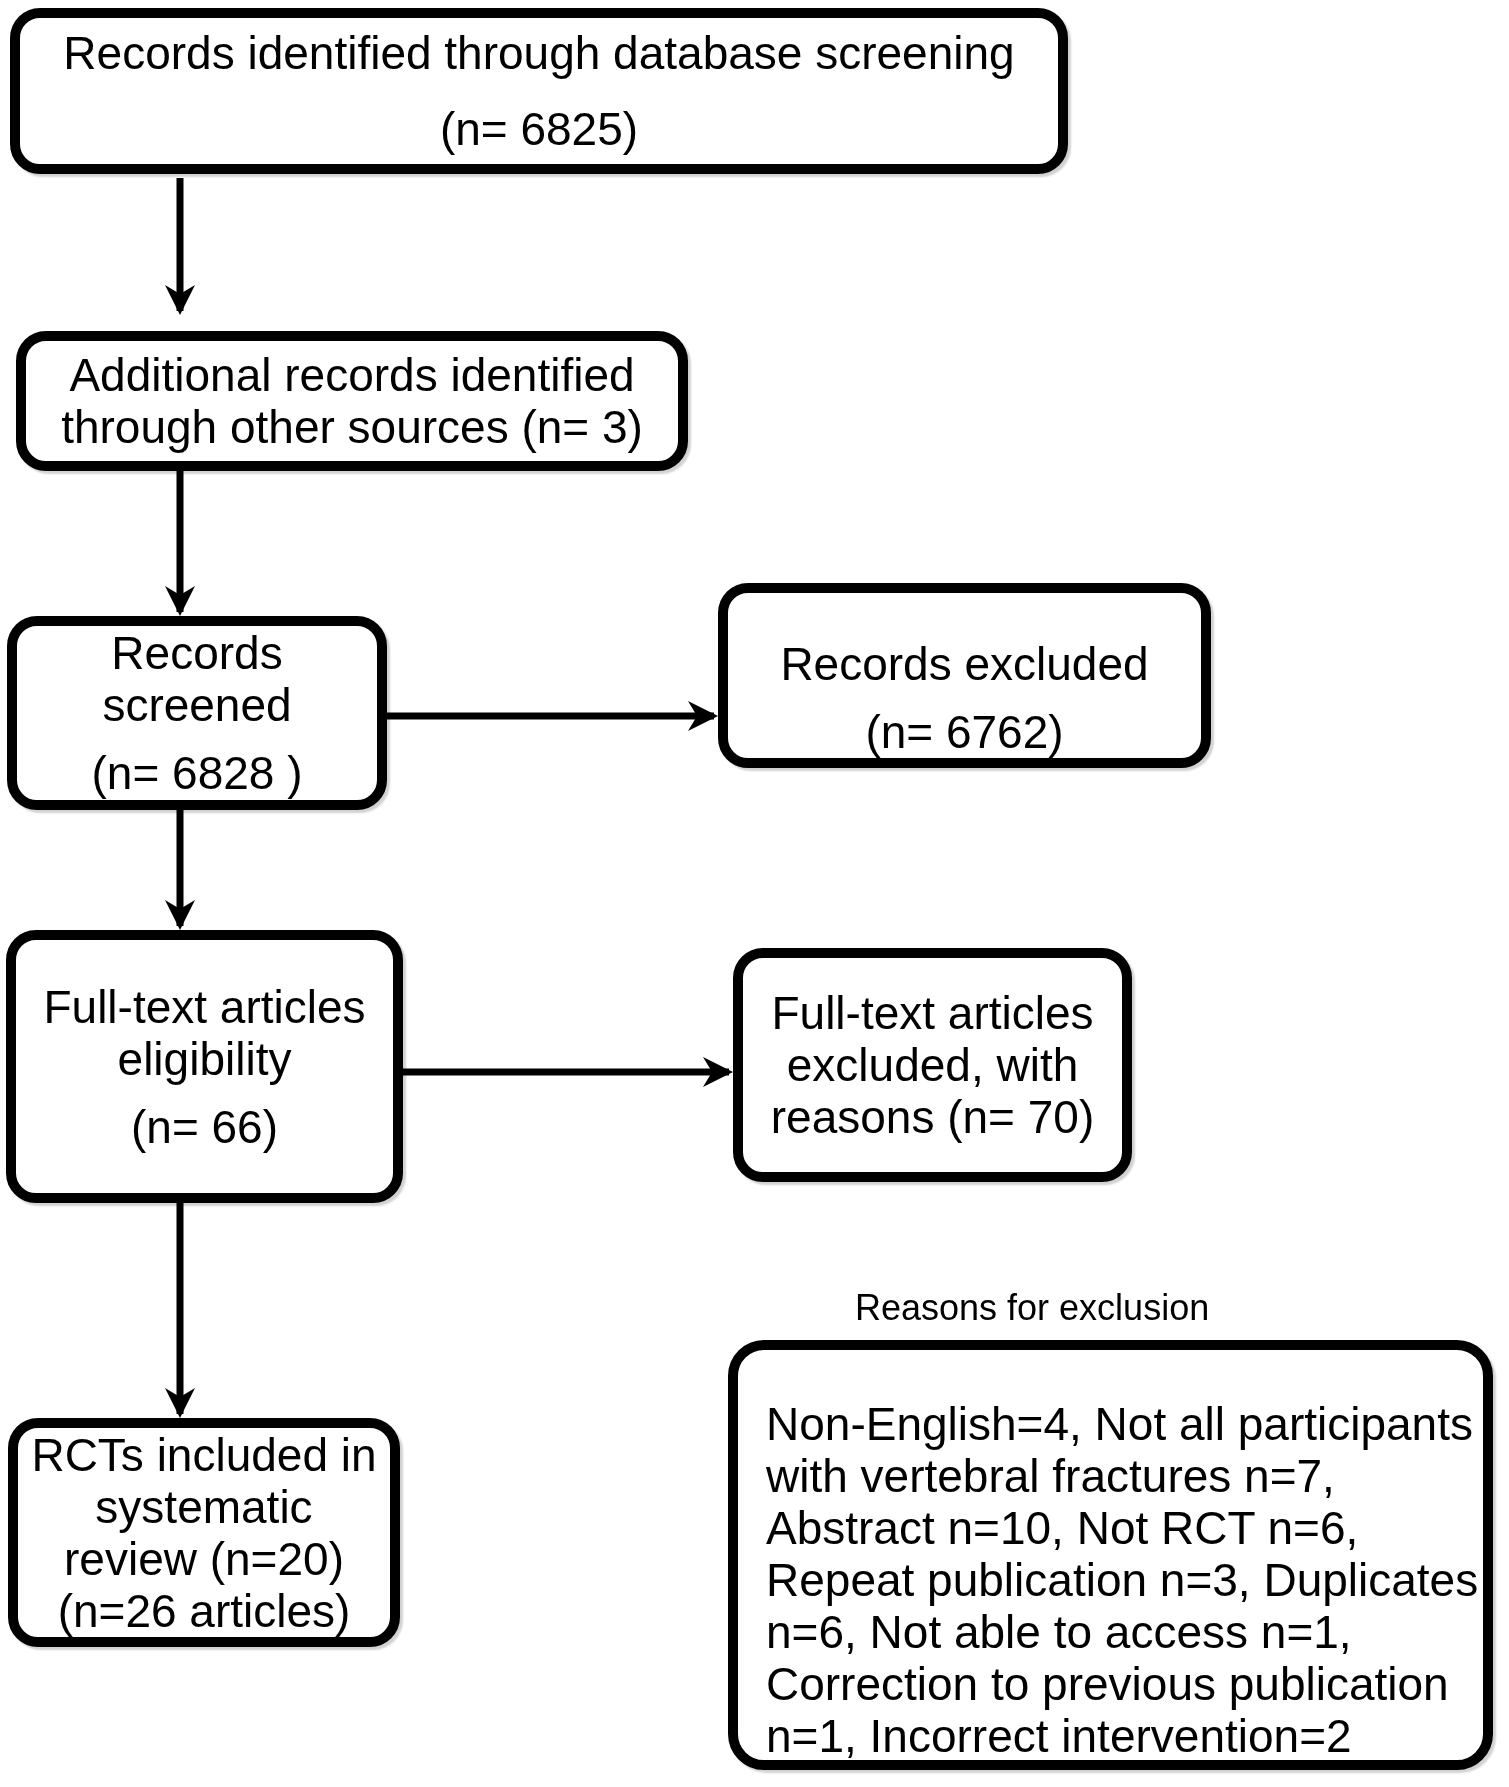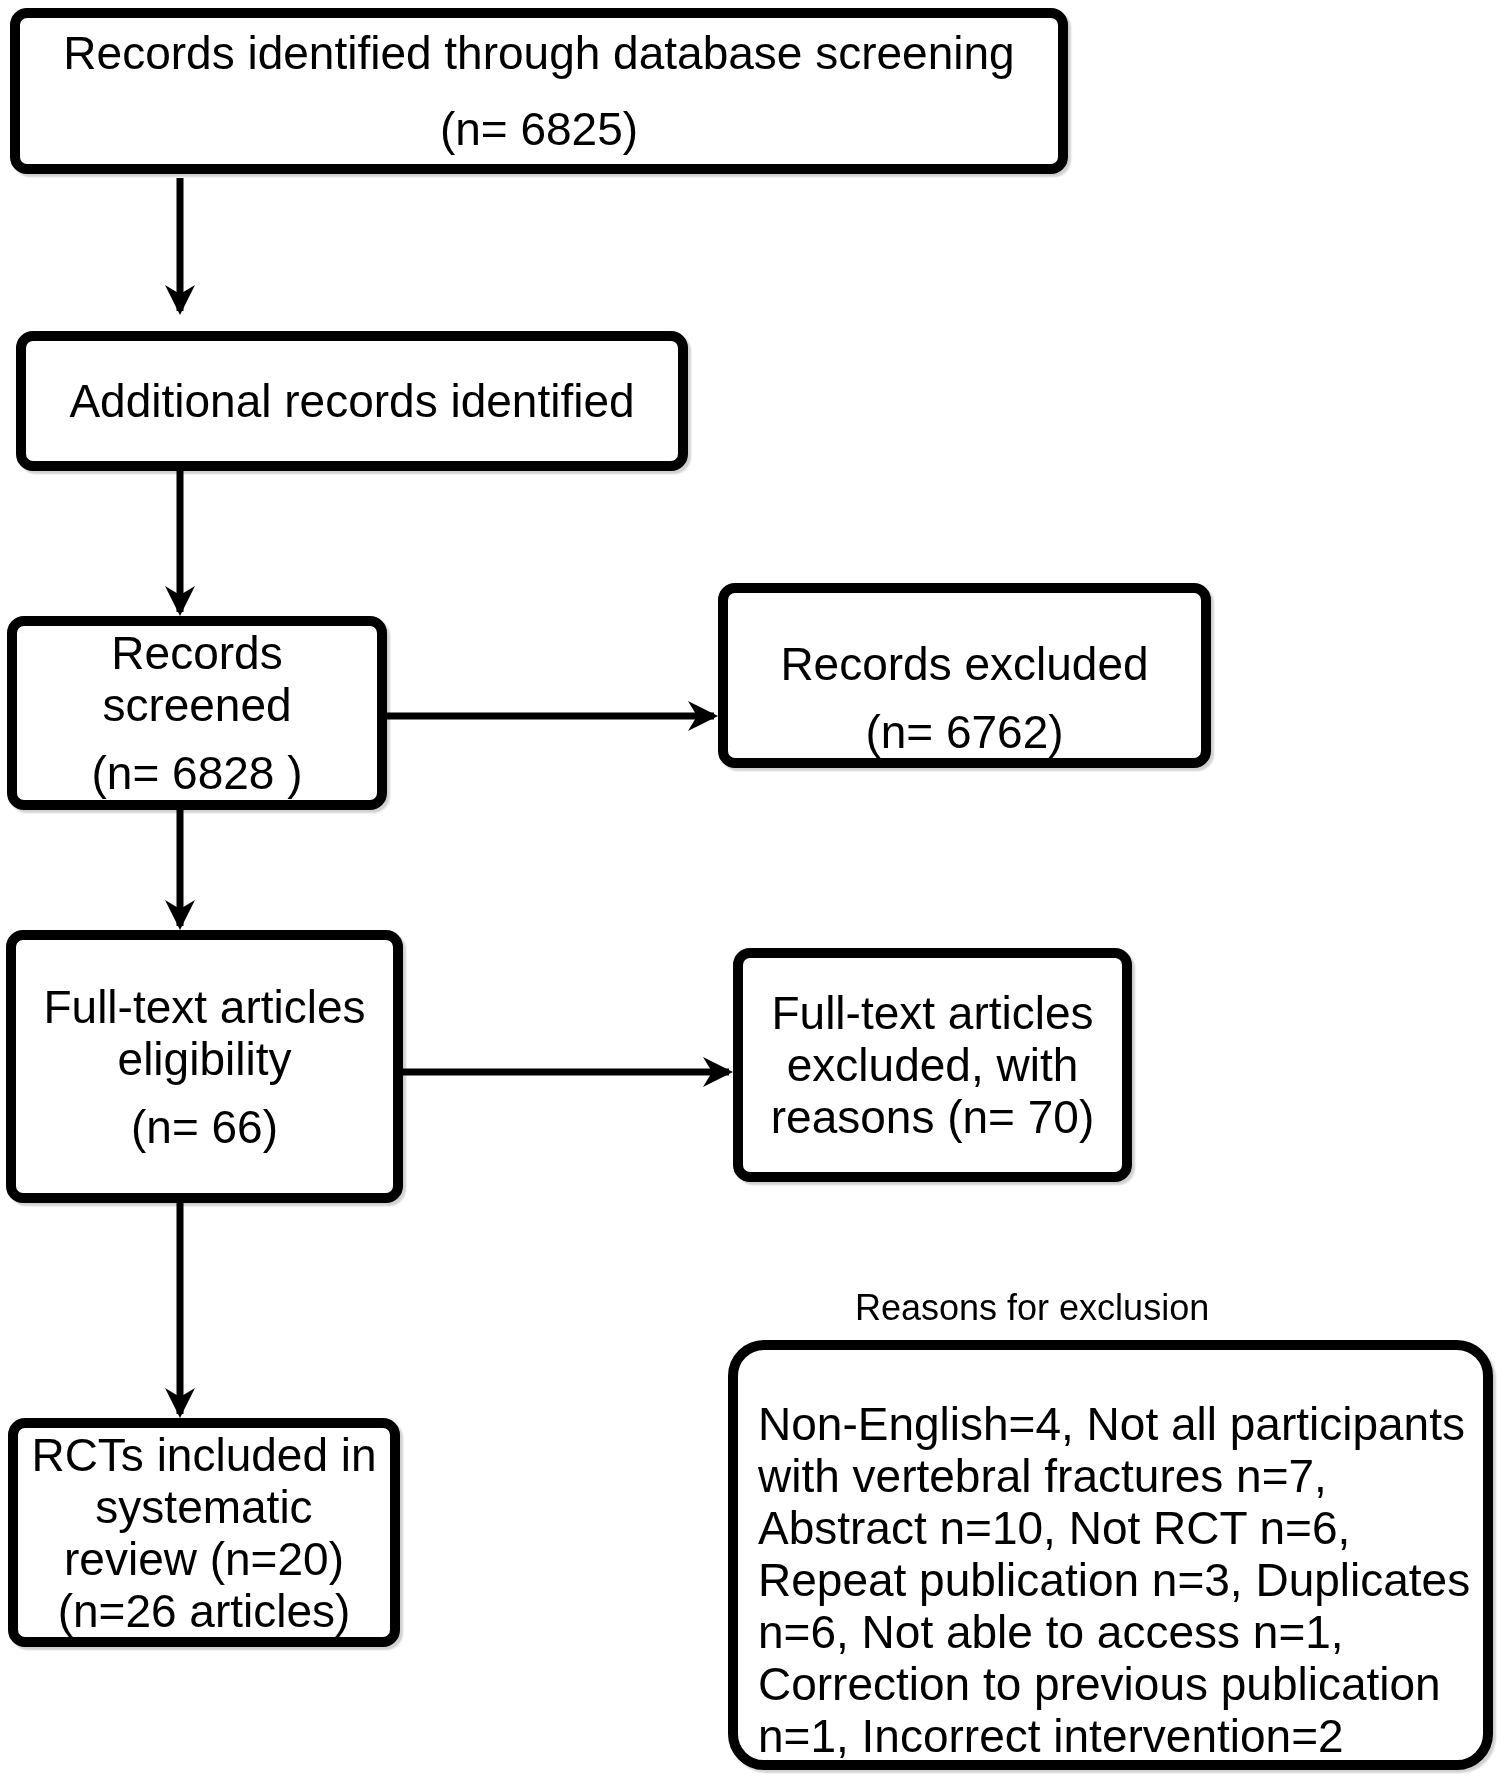--- a/index.html
+++ b/index.html
@@ -19,21 +19,21 @@
   .arrows {
     position: absolute;
     left: 0;
     top: 0;
     pointer-events: none;
   }
   .box {
     position: absolute;
     box-sizing: border-box;
     border: 10px solid #000000;
-    border-radius: 17px;
+    border-radius: 30px;
     background: #ffffff;
     box-shadow: 3px 3px 2px rgba(0,0,0,0.18);
     display: flex;
     flex-direction: column;
     justify-content: center;
     align-items: center;
     text-align: center;
     font-size: 46px;
     line-height: 52px;
   }
@@ -44,21 +44,21 @@
     margin-top: 16px;
   }
   .gap-sm {
     margin-top: 24px;
   }
   #box-reasons {
     border-radius: 36px;
     justify-content: flex-start;
     align-items: flex-start;
     text-align: left;
-    padding: 48px 8px 0 20px;
+    padding: 48px 8px 0 28px;
   }
   #reasons-heading {
     position: absolute;
     left: 855px;
     top: 1282px;
     font-size: 36px;
     line-height: 52px;
     white-space: nowrap;
   }
 </style>
@@ -81,20 +81,21 @@
     <line x1="403" y1="1072" x2="729" y2="1072" stroke="#000000" stroke-width="7" marker-end="url(#ah)"></line>
   </svg>
 
   <div class="box" style="left:10px; top:8px; width:1058px; height:166px;">
     <div class="ln">Records identified through database screening</div>
     <div class="ln gap-sm">(n= 6825)</div>
   </div>
 
   <div class="box" style="left:16px; top:315px; width:672px; height:140px;margin-top:16px;">
     <div class="ln">Additional records identified</div>
+    <div class="ln">through other sources (n= 3)</div>
   </div>
 
   <div class="box" style="left:7px; top:616px; width:380px; height:194px;">
     <div class="ln">Records</div>
     <div class="ln">screened</div>
     <div class="ln gap">(n= 6828 )</div>
   </div>
 
   <div class="box" style="left:718px; top:583px; width:493px; height:185px;justify-content:flex-end;">
     <div class="ln">Records excluded</div>

